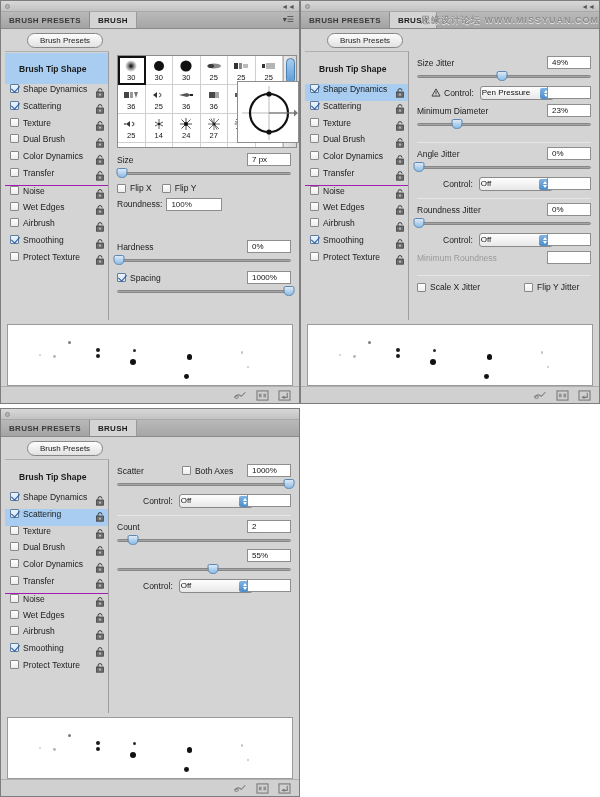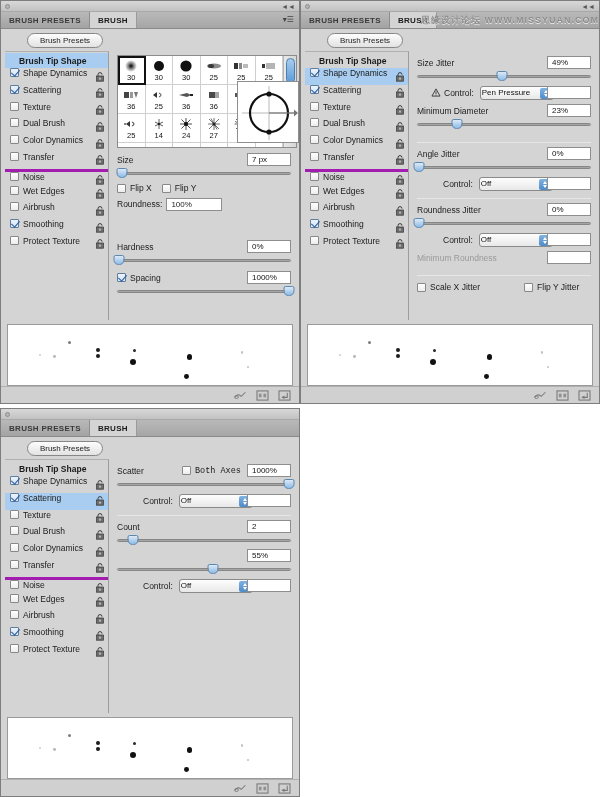--- a/index.html
+++ b/index.html
@@ -91,32 +91,32 @@
   
   .sidebar {
     width: 104px; flex: none;
     background: #d4d4d4;
     border-right: 1px solid #9d9d9d;
     border-top: 1px solid #b0b0b0;
     margin-left: 4px;
     padding-top: 1px;
   }
   .sb-head {
-    height: 15px; display: flex; align-items: center;
+    height: 31px; display: flex; align-items: center;
     padding-left: 14px; font-size: 8.5px; font-weight: bold;
     color: #1b1b1b;
   }
   .sb-head.sel { background: #a8cdf0; }
   .sb-item {
     height: 16.8px; display: flex; align-items: flex-start;
     padding-left: 5px; padding-right: 4px;
     position: relative;
   }
   .sb-item.sel { background: #a8cdf0; }
-  .sb-item.sep { border-top: 3px solid #a21caf; }
+  .sb-item.sep { border-top: 1px solid #a21caf; }
   .sb-label { font-size: 8.5px; color: #1b1b1b; margin-left: 4px; }
 
   .cbx {
     width: 9px; height: 9px; flex: none;
     border: 1px solid #888;
     background: linear-gradient(to bottom,#fff,#ececec);
     border-radius: 1px;
     position: relative;
   }
   .cbx.on {
@@ -1099,21 +1099,21 @@
               <rect x="3.4" y="5.6" width="1.2" height="2" fill="#e8e8e8"></rect>
             </svg>
           </div>
         </div>
     </div>
 
     <div class="content">
       <div class="row" style="margin-top:2px;">
         <span class="row-label">Scatter</span>
         <span class="cbx" style="margin-left:38px;"></span>
-        <span class="row-label" style="margin-left:4px;font-family:Liberation Mono, monospace;">Both Axes</span>
+        <span class="row-label" style="margin-left:4px;">Both Axes</span>
         <span class="num-field">1000%</span>
       </div>
       <div class="slider">
         <span class="track"></span>
         <span class="knob" style="left:99%"></span>
       </div>
 
       <div class="ctrl-row" style="padding-left:26px;">
         <span class="ctrl-label">Control:</span>
         <span class="select">

